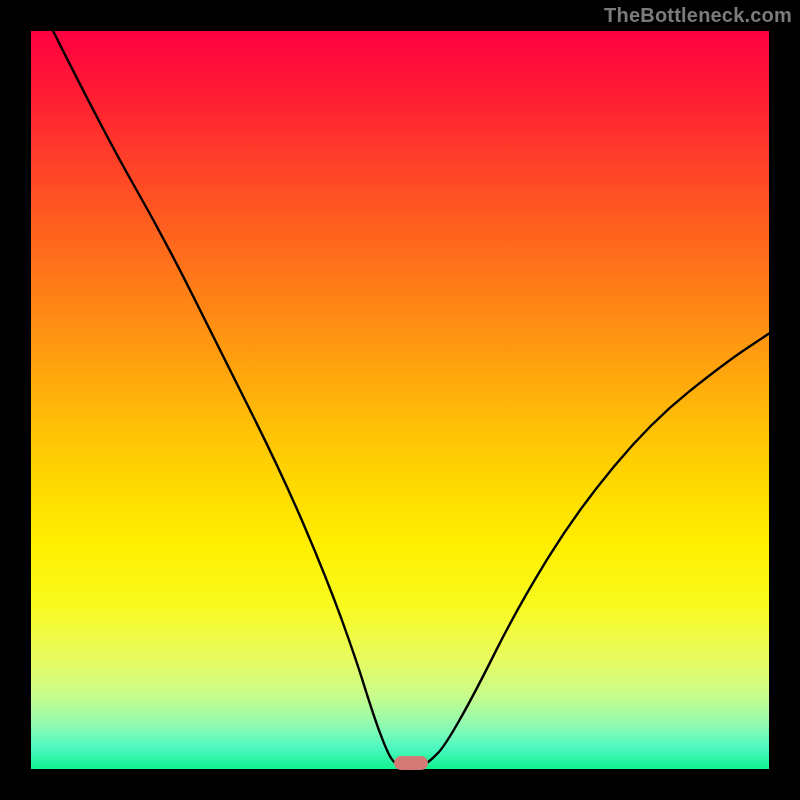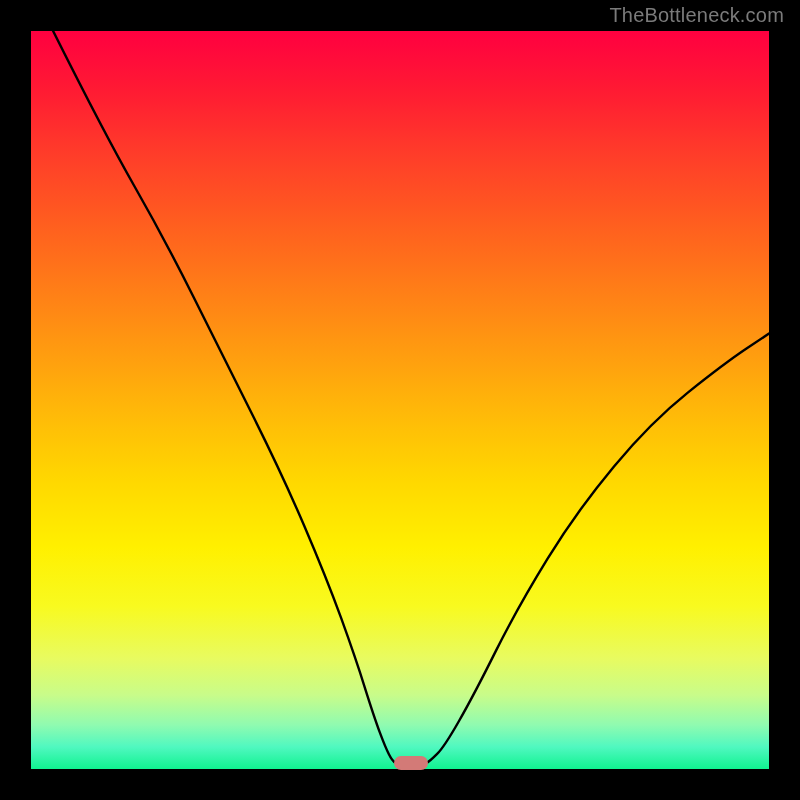--- a/index.html
+++ b/index.html
@@ -55,24 +55,24 @@
   .marker {
     position: absolute;
     width: 34px;
     height: 14px;
     border-radius: 8px;
     background: #d37a77;
   }
   .attribution {
     position: absolute;
     top: 4px;
-    right: 16px;
+    right: 8px;
     color: #7b7b7b;
     font-size: 20px;
-    font-weight: 400;
+    font-weight: 700;
     letter-spacing: 0.2px;
   }
 </style>
 </head>
 <body>
 
 <div class="frame">
 
   <div class="plot">
 

